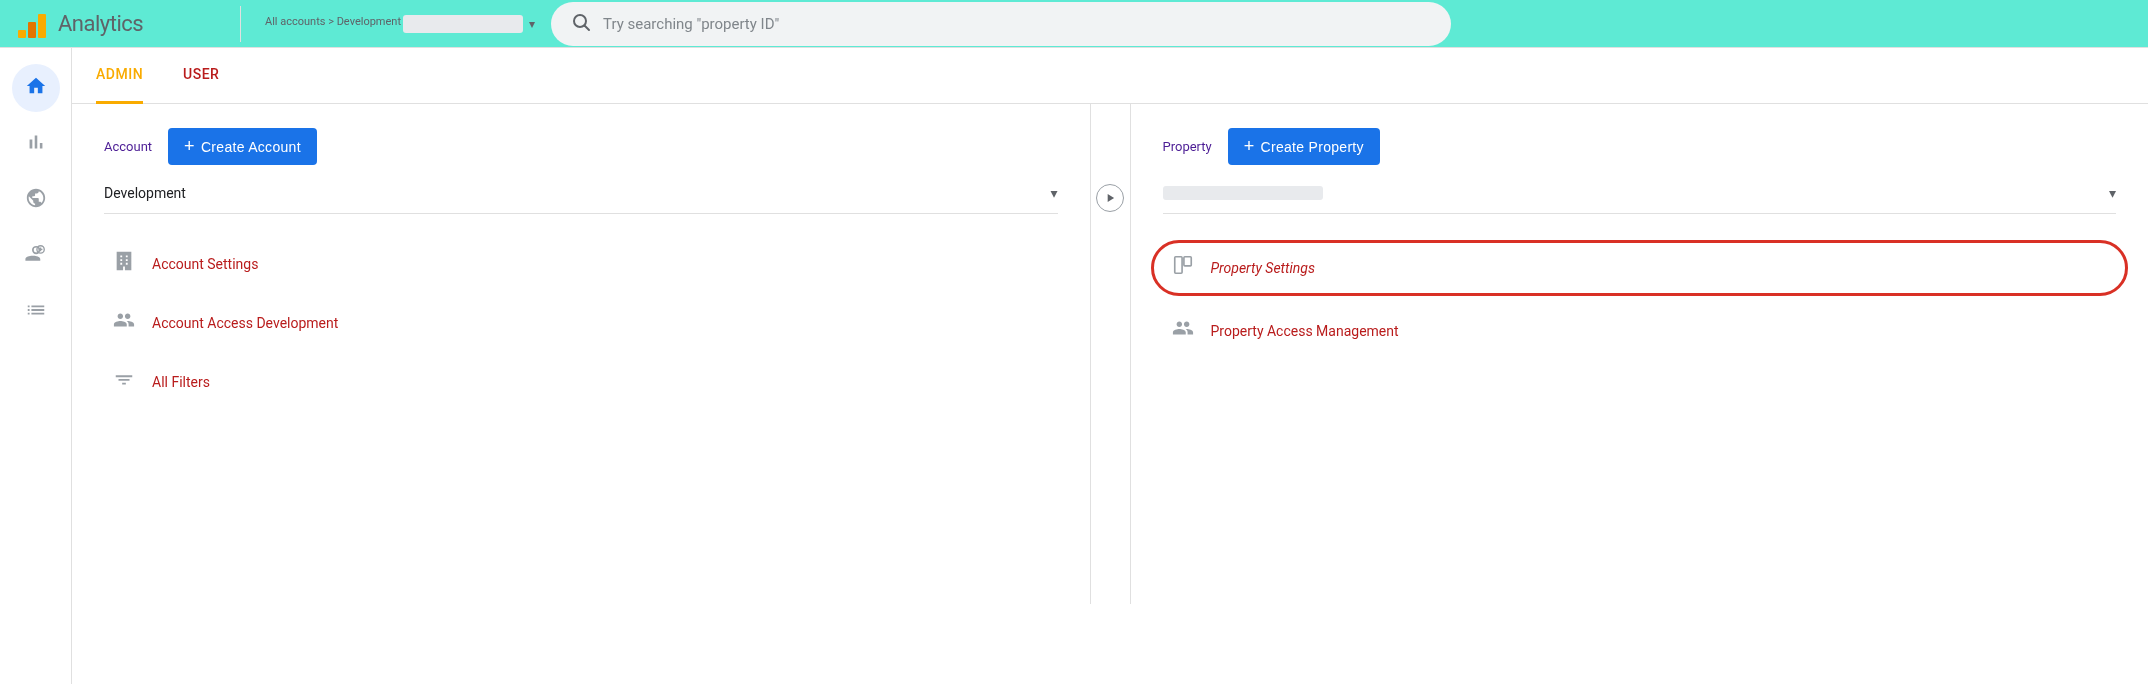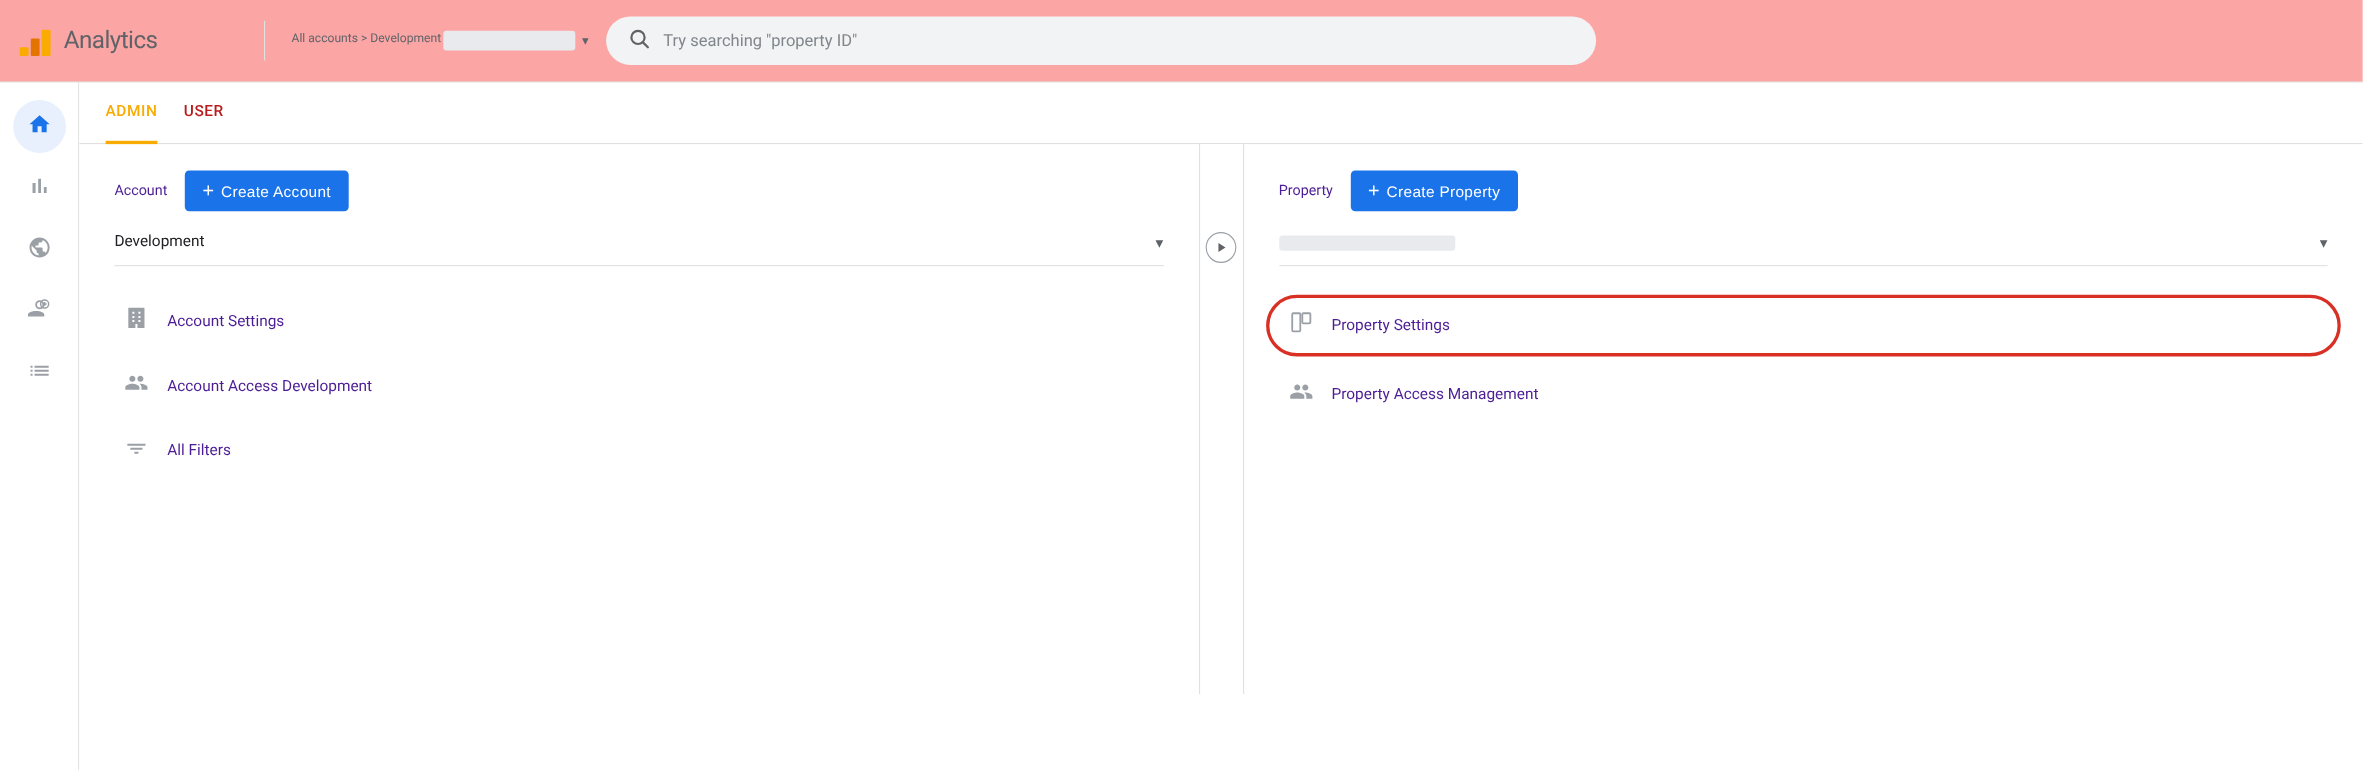--- a/index.html
+++ b/index.html
@@ -2,24 +2,24 @@
 <html><head>
   <meta charset="utf-8">
   <style>
     * { box-sizing: border-box; margin: 0; padding: 0; }
     body { font-family: 'Google Sans', Roboto, Arial, sans-serif; background: #fff; color: #202124; font-size: 14px; }
 
     
     .header {
       display: flex;
       align-items: center;
-      height: 75px;
+      height: 48px;
       padding: 0 16px;
       border-bottom: 1px solid #e0e0e0;
-      background: #fca5a5;
+      background: #5eead4;
       gap: 16px;
     }
     .logo-area {
       display: flex;
       align-items: center;
       gap: 10px;
       min-width: 200px;
     }
     .logo-icon {
       display: flex;
@@ -131,21 +131,21 @@
       background: #fff;
     }
 
     
     .tabs {
       display: flex;
       align-items: center;
       padding: 0 24px;
       border-bottom: 1px solid #e0e0e0;
       height: 56px;
-      gap: 24px;
+      gap: 40px;
       text-align: center;
     }
     .tab {
       height: 56px;
       display: flex;
       align-items: center;
       font-size: 14px;
       font-weight: 500;
       color: #5f6368;
       cursor: pointer;
@@ -232,40 +232,41 @@
       gap: 0;
     }
     .menu-item {
       display: flex;
       align-items: center;
       gap: 16px;
       padding: 16px 8px;
       cursor: pointer;
       border-radius: 4px;
       font-size: 14px;
-      color: #4c1d95;
+      color: #b91c1c;
     }
     .menu-item-icon {
       color: #9aa0a6;
       font-size: 20px;
       width: 24px;
       text-align: center;
       flex-shrink: 0;
     }
     .menu-item-label {
       font-size: 14px;
     }
 
     
     .property-settings-row {
       position: relative;
     }
     .property-settings-row .menu-item {
       position: relative;
       z-index: 1;
+      font-style: italic;
     }
     .highlight-circle {
       position: absolute;
       top: 50%;
       left: -12px;
       right: -12px;
       transform: translateY(-50%);
       height: 56px;
       border: 3px solid #d93025;
       border-radius: 28px;

